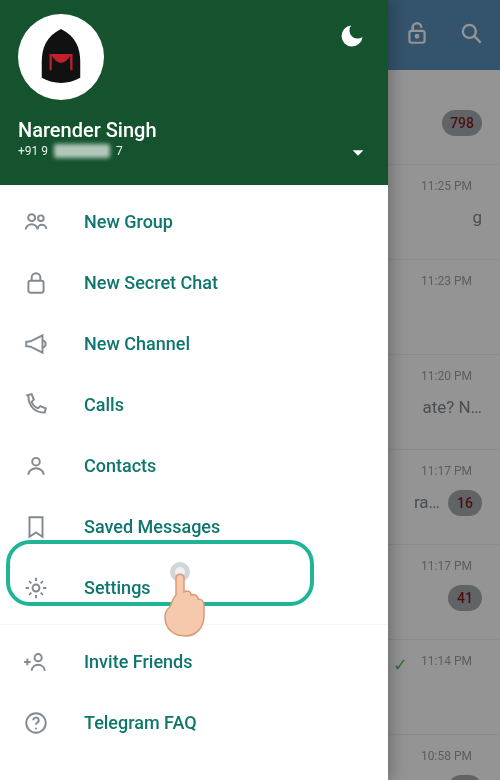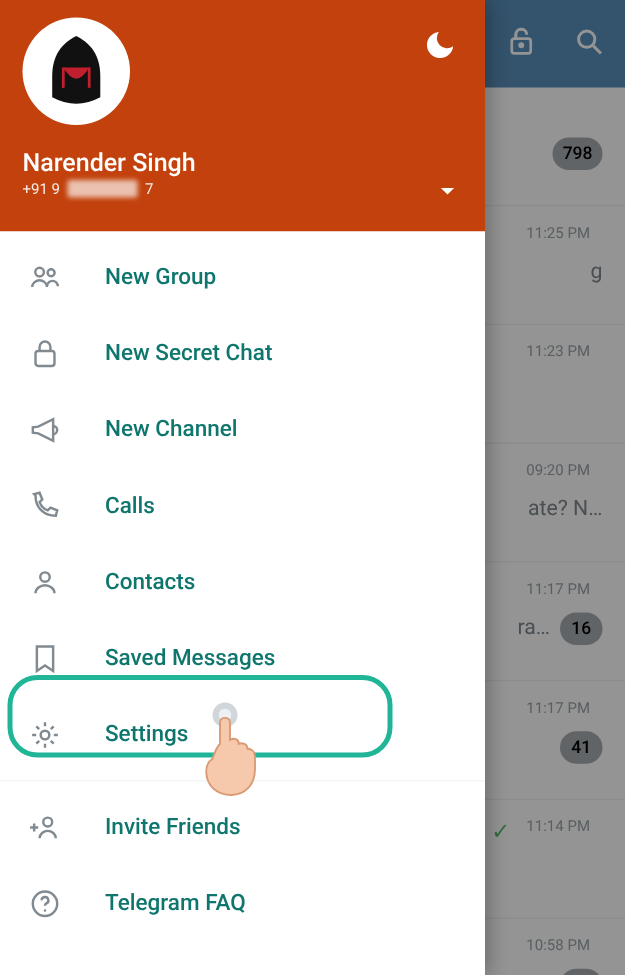--- a/index.html
+++ b/index.html
@@ -6,26 +6,26 @@
   html, body { width: 500px; height: 780px; overflow: hidden; font-family: -apple-system, Roboto, "Helvetica Neue", Arial, sans-serif; }
   .screen { position: relative; width: 500px; height: 780px; background: #fff; }
   
   .chatlist { position: absolute; inset: 0; background: #fff; }
   .topbar { height: 70px; background: #5a8fbb; display: flex; align-items: center; justify-content: flex-end; padding: 0 16px; gap: 28px; }
   .topbar svg { width: 26px; height: 26px; }
   .chat-rows { padding-top: 0; }
   .chat-row { height: 95px; border-bottom: 1px solid #eef0f1; display: flex; align-items: center; justify-content: flex-end; padding: 0 18px 0 0; gap: 10px; position: relative; }
   .chat-row .time { color: #9aa3a9; font-size: 12px; position: absolute; right: 28px; top: 14px; }
   .chat-row .snippet { color: #7e888e; font-size: 17px; position: absolute; right: 18px; top: 42px; white-space: nowrap; }
-  .chat-row .badge { position: absolute; right: 18px; top: 40px; min-width: 34px; height: 26px; border-radius: 13px; background: #a7adb2; color: #000000; font-size: 14px; display: flex; align-items: center; justify-content: center; padding: 12px 8px; font-weight: 500; }
+  .chat-row .badge { position: absolute; right: 18px; top: 40px; min-width: 34px; height: 26px; border-radius: 13px; background: #a7adb2; color: #7f1d1d; font-size: 14px; display: flex; align-items: center; justify-content: center; padding: 12px 8px; font-weight: 500; }
   .chat-row .check { position: absolute; right: 92px; top: 14px; color: #5ebd6d; font-size: 18px; }
   .scrim { position: absolute; inset: 0; background: rgba(0,0,0,0.42); }
   
   .drawer { position: absolute; top: 0; left: 0; width: 388px; height: 780px; background: #fff; box-shadow: 4px 0 14px rgba(0,0,0,0.25); display: flex; flex-direction: column; }
-  .drawer-header { background: #c2410c; padding: 14px 18px 16px 18px; color: #fff; position: relative; height: 185px; }
+  .drawer-header { background: #14532d; padding: 14px 18px 16px 18px; color: #fff; position: relative; height: 185px; }
   .avatar { width: 86px; height: 86px; border-radius: 50%; background: #fff; position: relative; overflow: hidden; display:flex; align-items:center; justify-content:center; }
   .avatar svg { width: 74px; height: 74px; }
   .moon { position: absolute; top: 22px; right: 22px; }
   .moon svg { width: 28px; height: 28px; fill:#fff; }
   .username { font-size: 20px; font-weight: 500; margin-top: 18px; }
   .phone { font-size: 12px; opacity: 0.9; margin-top: 2px; display:flex; align-items:center; gap:6px; }
   .phone .blur { display:inline-block; width: 56px; height: 14px; background: rgba(255,255,255,0.75); filter: blur(2px); border-radius:2px; }
   .expand { position: absolute; right: 22px; bottom: 20px; }
   .expand svg { width: 16px; height: 16px; fill:#fff; }
   .menu { flex: 1; overflow-y: auto; padding-top: 6px; }
@@ -66,21 +66,21 @@
         <span class="badge">798</span>
       </div>
       <div class="chat-row">
         <span class="time">11:25 PM</span>
         <span class="snippet">g</span>
       </div>
       <div class="chat-row">
         <span class="time">11:23 PM</span>
       </div>
       <div class="chat-row">
-        <span class="time">09:20 PM</span>
+        <span class="time">11:20 PM</span>
         <span class="snippet">ate? N…</span>
       </div>
       <div class="chat-row">
         <span class="time">11:17 PM</span>
         <span class="snippet" style="right:60px">ra…</span>
         <span class="badge">16</span>
       </div>
       <div class="chat-row">
         <span class="time">11:17 PM</span>
         <span class="badge">41</span>

